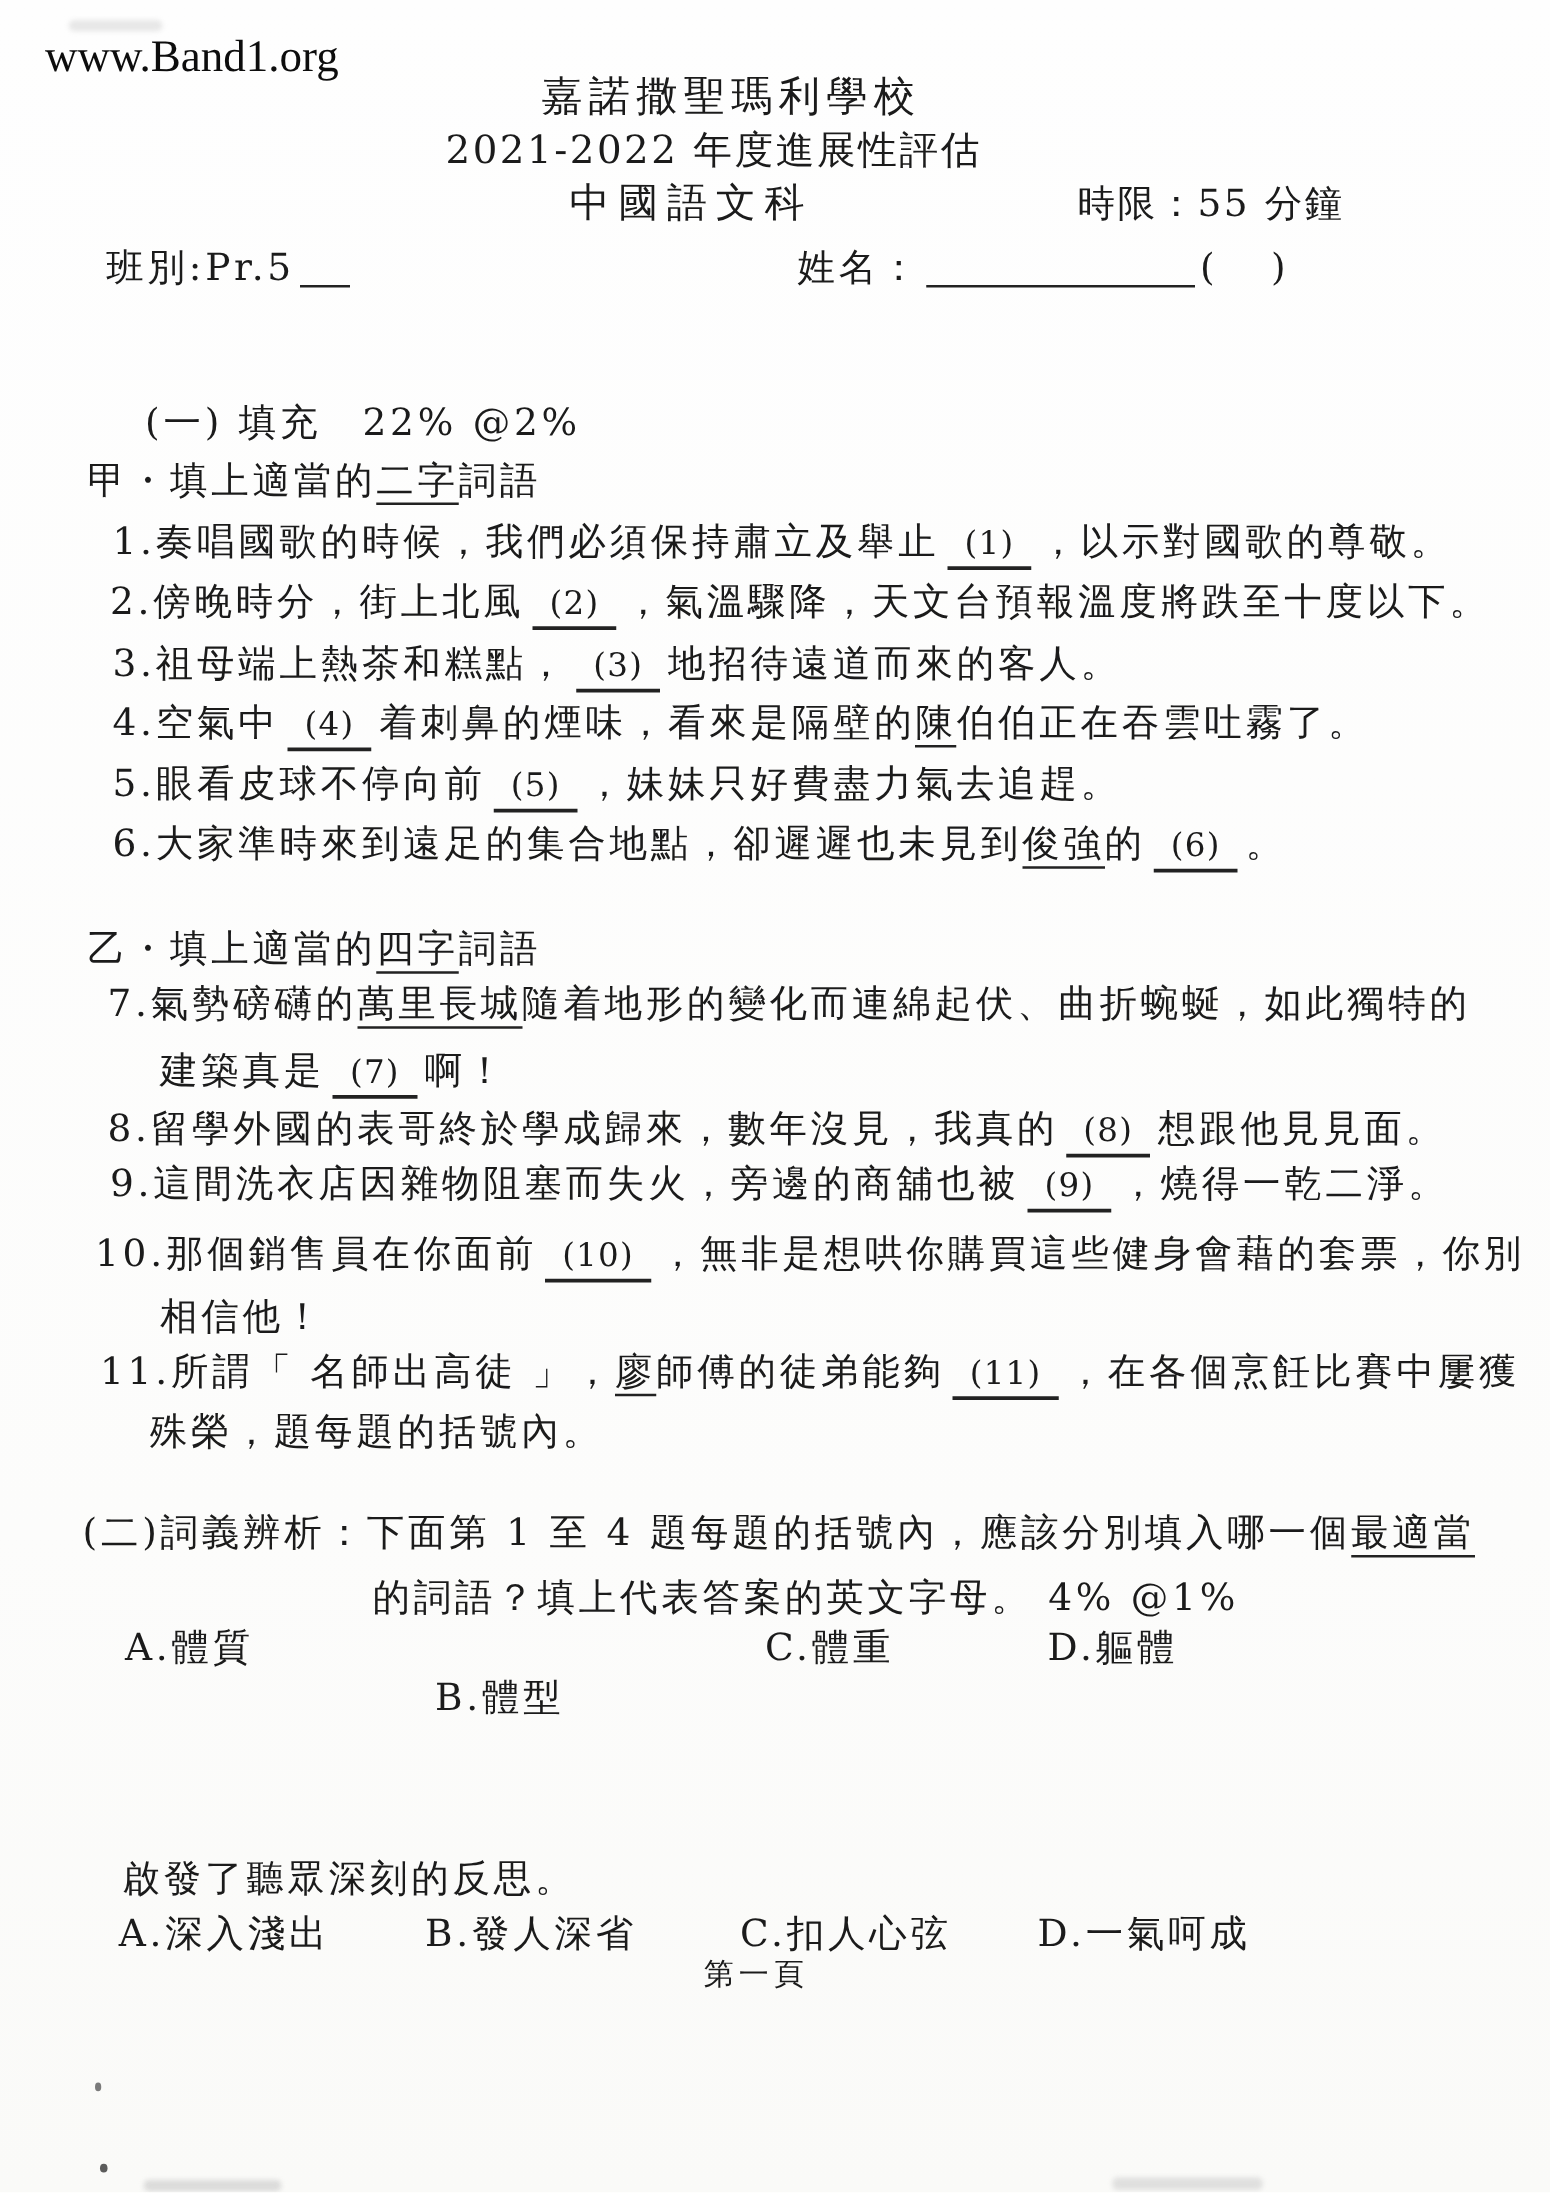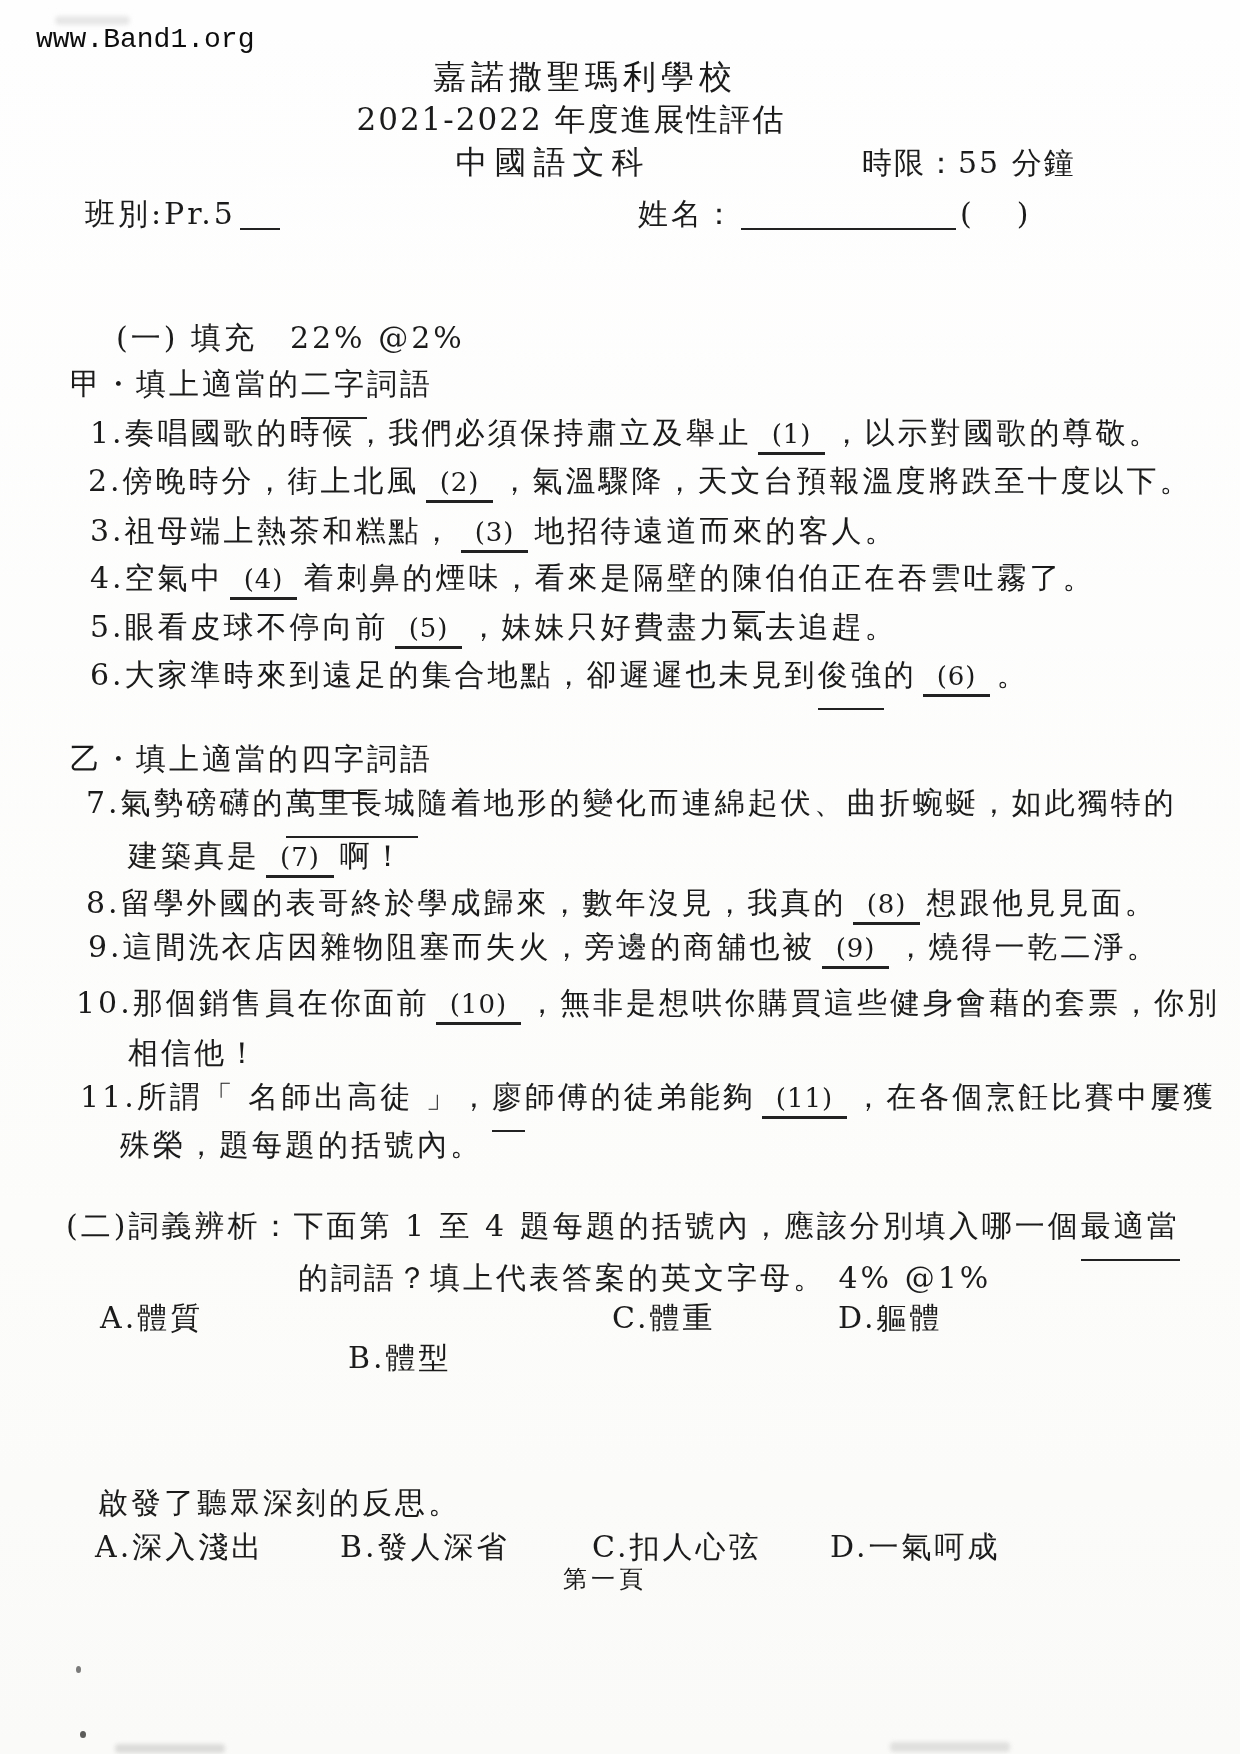--- a/index.html
+++ b/index.html
@@ -12,34 +12,34 @@
     color:#1b1b1b;
   }
   .ln{
     position:absolute;
     white-space:nowrap;
     font-size:30px;
     letter-spacing:3px;
     color:#1b1b1b;
   }
   .seg{}
-  .uname{border-bottom:2.5px solid #222;padding-bottom:16px;}
+  .uname{border-bottom:2.5px solid #222;padding-bottom:0;}
   .blank{
     display:inline-block;
     font-size:26px;
     letter-spacing:1px;
     border-bottom:3px solid #222;
     padding:2px 14px 4px 14px;
     margin:0 6px;
     line-height:28px;
   }
   #watermark{
     position:absolute;left:36px;top:24px;
-    font-family:Liberation Mono, monospace;
-    font-size:28px;color:#0d0d0d;letter-spacing:0;
+    font-family:Liberation Serif, serif;
+    font-size:36px;color:#0d0d0d;letter-spacing:0;
   }
   .hdr{position:absolute;left:0;width:1170px;text-align:center;}
   #school{top:55px;font-size:33px;letter-spacing:5px;}
   #assessment{top:99px;font-size:31px;letter-spacing:2px;transform:translateX(-14px);}
   #subject{top:141px;font-size:32px;letter-spacing:7px;transform:translateX(-32px);}
   #timelimit{position:absolute;left:862px;top:143px;font-size:30px;letter-spacing:2px;}
   #classline{left:85px;top:194px;}
   #nameline{left:638px;top:194px;}
   .fill{
     display:inline-block;height:26px;

